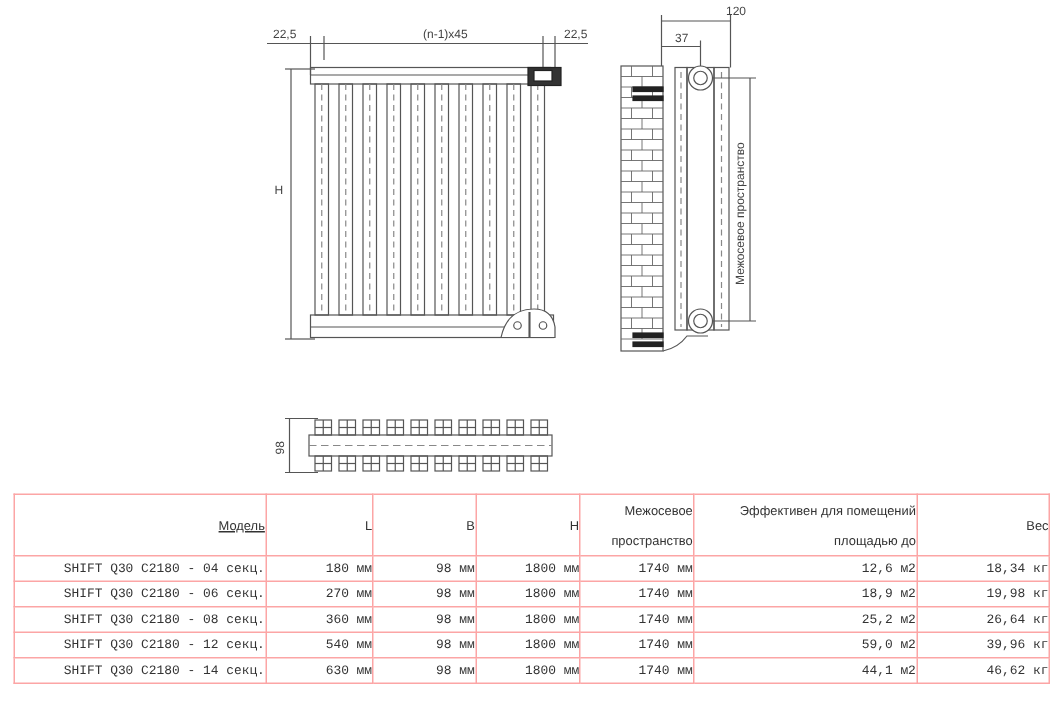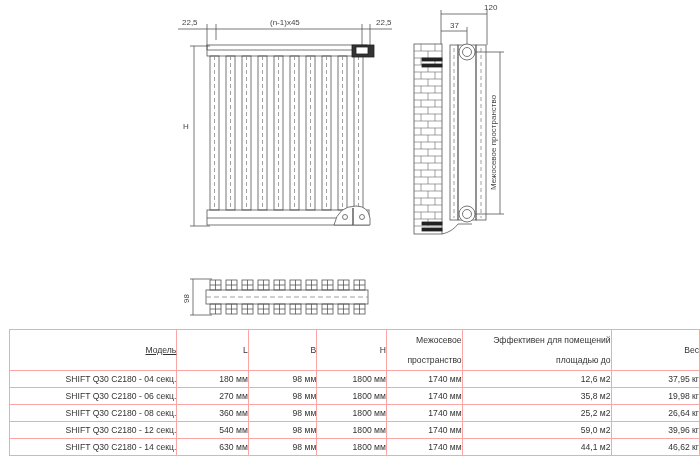--- a/index.html
+++ b/index.html
@@ -3,21 +3,21 @@
 <meta charset="utf-8">
 <style>
   html,body{margin:0;padding:0;background:#ffffff;}
   body{width:700px;height:468px;position:relative;overflow:hidden;font-family:"Liberation Sans",sans-serif;color:#333;}
   .drawing{position:absolute;left:0;top:0;width:700px;height:320px;}
   .dim-label{position:absolute;font-size:8px;color:#444;font-family:"Liberation Sans",sans-serif;}
   .vert-label{position:absolute;font-size:8px;color:#444;transform-origin:left top;transform:rotate(-90deg);white-space:nowrap;}
   table.spec{position:absolute;left:9px;top:329px;border-collapse:collapse;font-size:8.6px;color:#333;}
   table.spec td, table.spec th{border:1px solid #fca5a5;text-align:right;padding:0;font-weight:normal;margin-left:44px;}
   table.spec th{height:40px;line-height:20px;}
-  table.spec td{height:16px;line-height:16px;white-space:nowrap;}
+  table.spec td{height:16px;line-height:16px;white-space:nowrap;font-family:Liberation Mono, monospace;}
 </style>
 </head>
 <body>
 
 <div class="drawing">
   <svg width="700" height="320" viewBox="0 0 700 320">
     <g stroke="#555" fill="none" stroke-width="0.8">
 
       <g>
 
@@ -242,21 +242,21 @@
           <rect x="354" y="304" width="11" height="10"></rect>
             <line x1="359.5" y1="304" x2="359.5" y2="314"></line>
             <line x1="354" y1="309" x2="365" y2="309"></line>
         </g>
       </g>
     </g>
   </svg>
 
   
   <span class="dim-label" style="left:182px;top:18px;">22,5</span>
-  <span class="dim-label" style="left:270px;top:18px;">(n-1)x45</span>
+  <span class="dim-label" style="left:282px;top:18px;">(n-1)x45</span>
   <span class="dim-label" style="left:376px;top:18px;">22,5</span>
   <span class="dim-label" style="left:183px;top:122px;">H</span>
   <span class="dim-label" style="left:484px;top:3px;">120</span>
   <span class="dim-label" style="left:450px;top:21px;">37</span>
   <span class="vert-label" style="left:489px;top:190px;">Межосевое пространство</span>
   <span class="vert-label" style="left:182px;top:303px;">98</span>
 </div>
 
 <table class="spec">
   <thead>
@@ -277,29 +277,29 @@
     </tr>
   </thead>
   <tbody>
     <tr>
       <td>SHIFT Q30 C2180 - 04 секц.</td>
       <td>180 мм</td>
       <td>98 мм</td>
       <td>1800 мм</td>
       <td>1740 мм</td>
       <td>12,6 м2</td>
-      <td>37,95 кг</td>
+      <td>18,34 кг</td>
     </tr>
     <tr>
       <td>SHIFT Q30 C2180 - 06 секц.</td>
       <td>270 мм</td>
       <td>98 мм</td>
       <td>1800 мм</td>
       <td>1740 мм</td>
-      <td>35,8 м2</td>
+      <td>18,9 м2</td>
       <td>19,98 кг</td>
     </tr>
     <tr>
       <td>SHIFT Q30 C2180 - 08 секц.</td>
       <td>360 мм</td>
       <td>98 мм</td>
       <td>1800 мм</td>
       <td>1740 мм</td>
       <td>25,2 м2</td>
       <td>26,64 кг</td>

